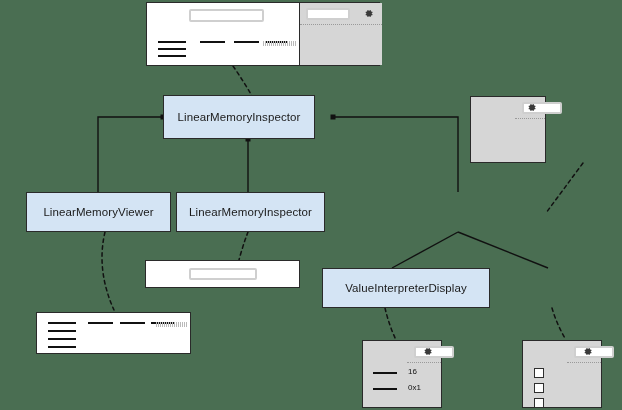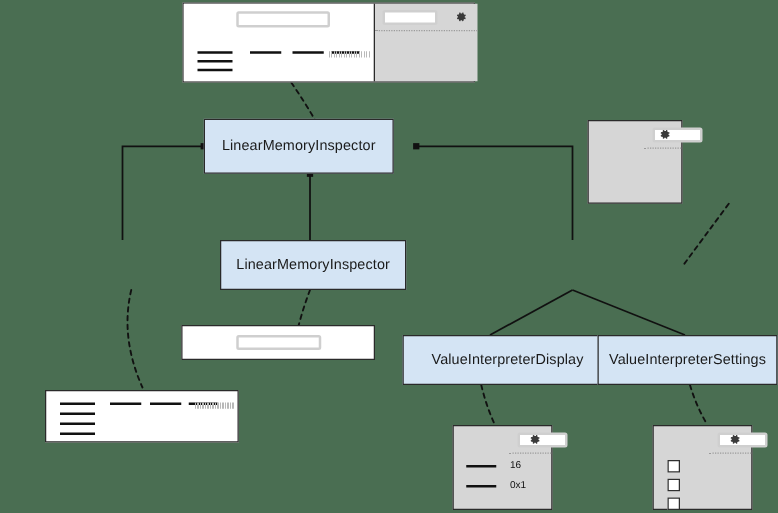--- a/index.html
+++ b/index.html
@@ -91,33 +91,33 @@
       <path d="M248 232 Q243 245 239 260"></path>
       <path d="M385 308 Q389 325 396 340"></path>
       <path d="M552 308 Q557 325 566 340"></path>
     </g>
   </svg>
 
   <div class="node" style="left:163px;top:95px;width:152px;height:44px;">
     <span>LinearMemoryInspector</span>
   </div>
 
+  <div class="node" style="left:26px;top:192px;width:145px;height:40px;">
+    <span>LinearMemoryViewer</span>
+  </div>
 
   <div class="node" style="left:176px;top:192px;width:149px;height:40px;">
     <span>LinearMemoryInspector</span>
   </div>
 
 
   <div class="node" style="left:322px;top:268px;width:168px;height:40px;">
     <span>ValueInterpreterDisplay</span>
   </div>
 
-  <div class="node" style="left:478px;top:268px;width:144px;height:40px;">
-    <span>ValueInterpreterSettings</span>
-  </div>
 
   <div class="mock" style="left:146px;top:2px;width:234px;height:64px;">
 
     <div style="position:absolute;left:0;top:0;width:152px;height:100%;background:#fff;">
       <div class="pill" style="left:42px;top:6px;width:75px;height:13px;"></div>
       <div class="rowline" style="left:11px;top:38px;width:28px;"></div>
       <div class="rowline" style="left:11px;top:45px;width:28px;"></div>
       <div class="rowline" style="left:11px;top:52px;width:28px;"></div>
       <div class="rowline" style="left:53px;top:38px;width:25px;"></div>
       <div class="rowline" style="left:87px;top:38px;width:25px;"></div>

